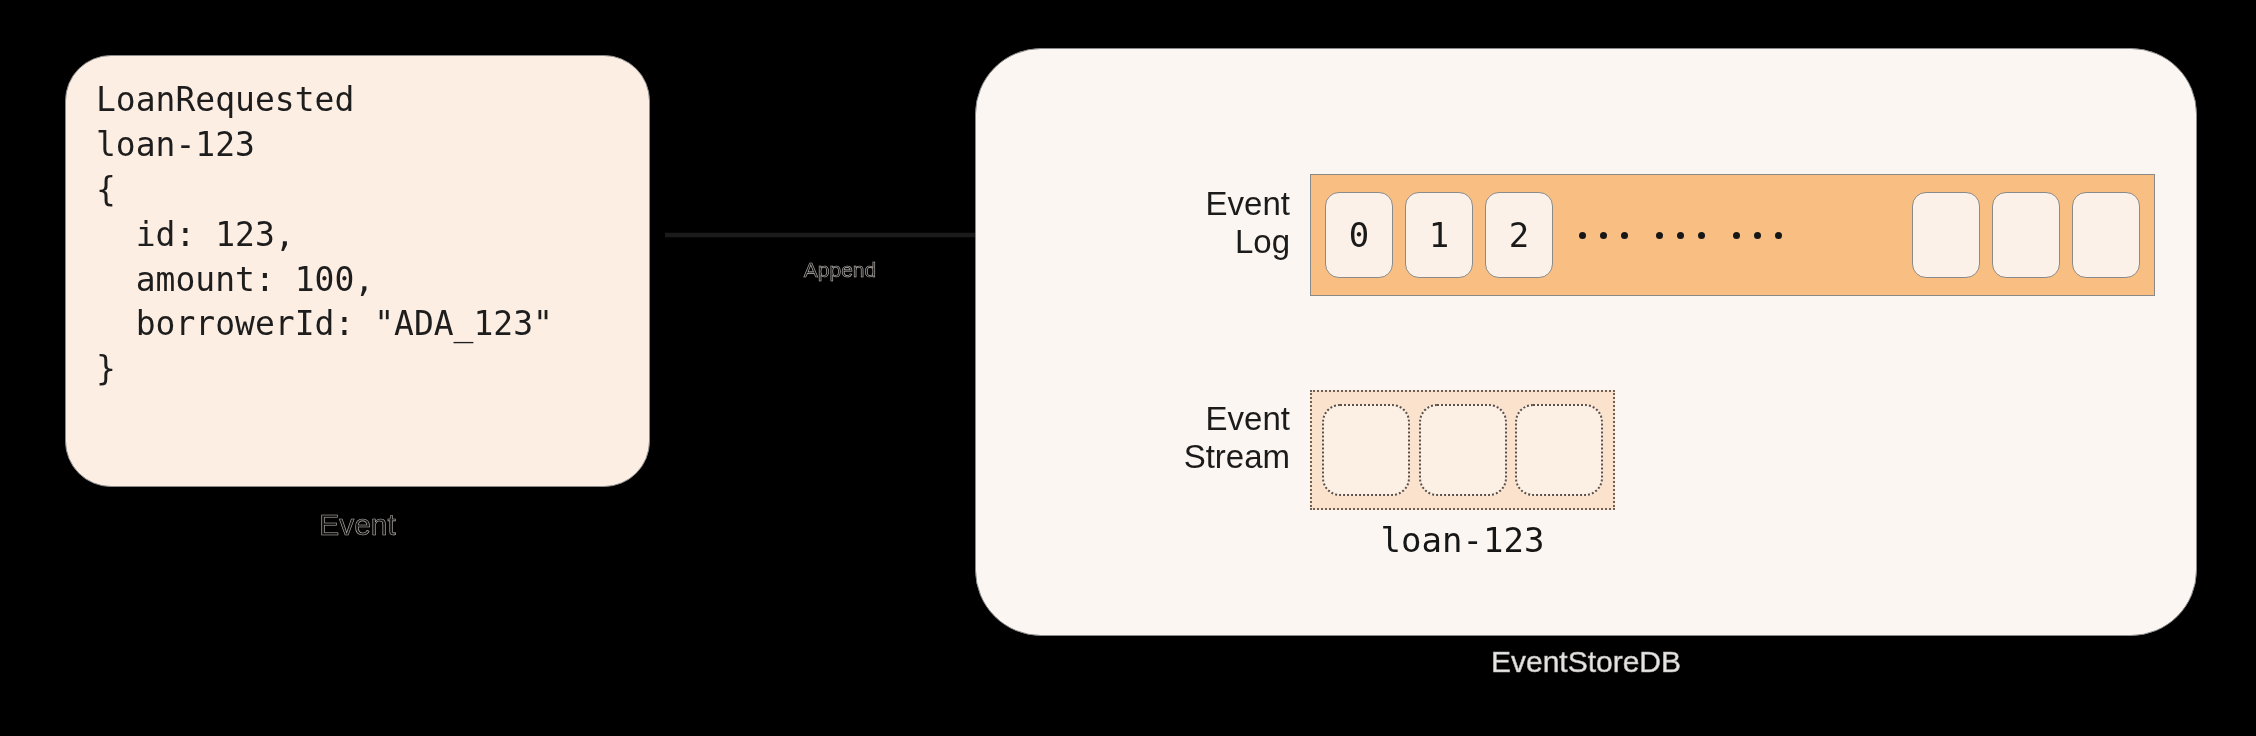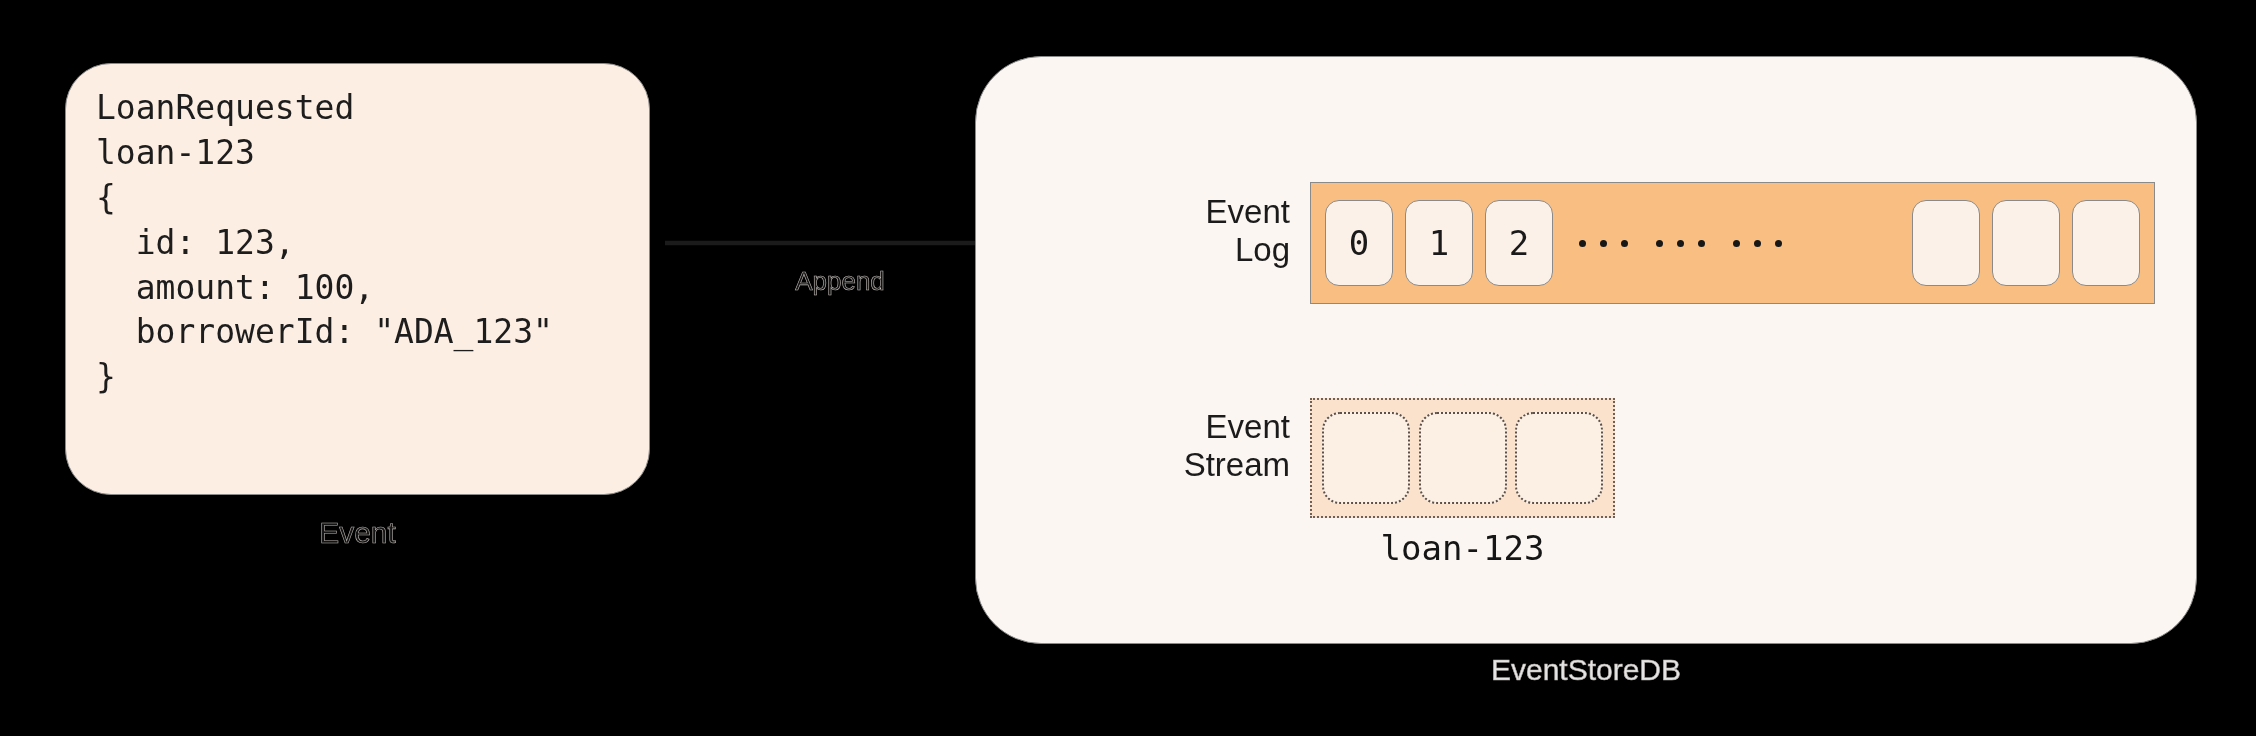--- a/index.html
+++ b/index.html
@@ -1,20 +1,20 @@
 <!DOCTYPE html>
 <html><head>
 <meta charset="utf-8">
 <style>
   html,body{margin:0;padding:0;background:#000;}
   body{
     width:2256px;height:736px;position:relative;overflow:hidden;
     font-family:"Liberation Sans", sans-serif;
   }
-  .stage{position:absolute;inset:0;margin-top:8px;}
+  .stage{position:absolute;inset:0;}
 
   
   #event-card{
     position:absolute; left:65px; top:55px; width:585px; height:432px;
     background:#FDEEE3; border:1.5px solid #8a8a8a; border-radius:46px;
     box-sizing:border-box;
   }
   #event-card-code{
     position:absolute; left:30px; top:22px; right:10px;
     font-family:"DejaVu Sans Mono","Liberation Mono", monospace;
@@ -24,21 +24,21 @@
   #event-card-caption{
     position:absolute; left:65px; top:508px; width:585px;
     text-align:center; font-size:30px; color:#141414;
     -webkit-text-stroke:0.6px #b9b4b0;
   }
 
   
   #append-arrow{position:absolute; left:640px; top:190px; width:540px; height:320px;}
   #append-label{
     position:absolute; left:750px; top:258px; width:180px; text-align:center;
-    font-size:26px; color:#131313; -webkit-text-stroke:0.6px #c4bfbb;
+    font-size:21px; color:#131313; -webkit-text-stroke:0.6px #c4bfbb;
   }
 
   
   #eventstore-container{
     position:absolute; left:975px; top:48px; width:1222px; height:588px;
     background:#FBF6F2; border:1.5px solid #8a8a8a; border-radius:66px;
     box-sizing:border-box;
   }
   #eventstore-caption{
     position:absolute; left:975px; top:645px; width:1222px; text-align:center;

